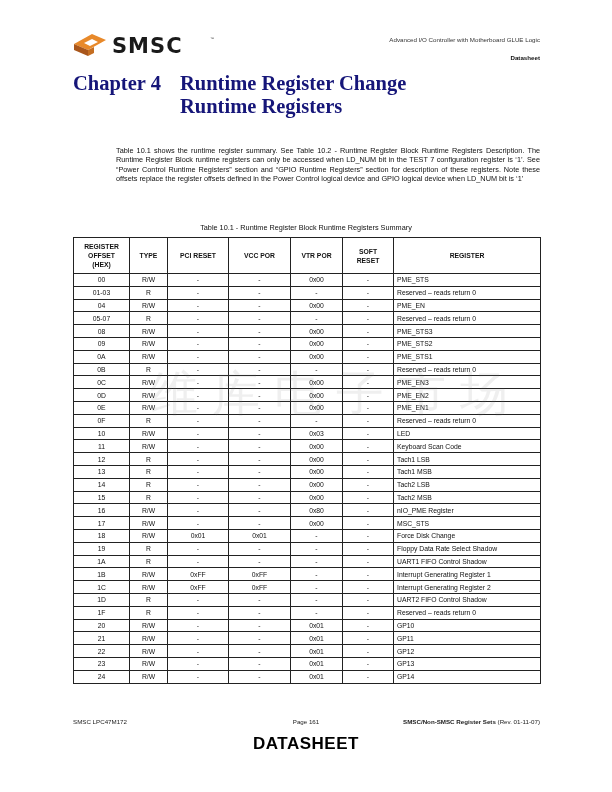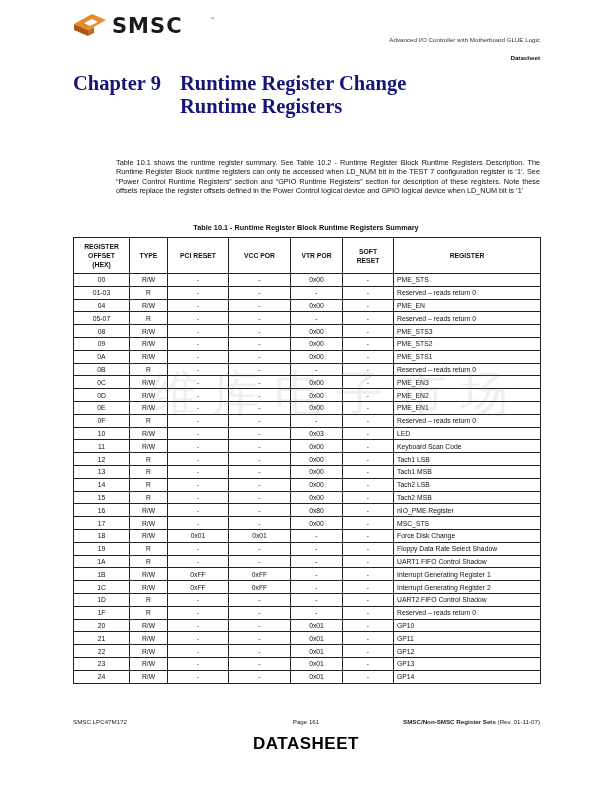--- a/index.html
+++ b/index.html
@@ -1,27 +1,27 @@
 <!DOCTYPE html>
 <html><head>
 <meta charset="utf-8">
 <style>
   html, body { margin: 0; padding: 0; background: #ffffff; }
   body { width: 612px; height: 792px; position: relative; overflow: hidden; font-family: "Liberation Sans", sans-serif; color: #000; }
-  .logo { position: absolute; left: 72px; top: 12px; width: 140px; height: 28px; text-align: center; }
+  .logo { position: absolute; left: 72px; top: 32px; width: 140px; height: 28px; text-align: center; }
   .logo svg { position: absolute; left: 0; top: 0; }
   .logo-text { position: absolute; left: 40px; top: 2px; font-family: "DejaVu Sans", sans-serif; font-weight: bold; font-size: 21px; letter-spacing: 1px; color: #1a1a1a; line-height: 24px; }
   .logo-tm { position: absolute; left: 138px; top: 4px; font-size: 4px; color: #444; }
   .hdr-right { position: absolute; right: 72px; top: 36px; font-size: 6.2px; color: #333; text-align: right; }
   .hdr-right2 { position: absolute; right: 72px; top: 54px; font-size: 6.2px; font-weight: bold; color: #111; text-align: right; }
   .title { position: absolute; left: 73px; top: 72px; font-family: "Liberation Serif", serif; font-weight: bold; font-size: 20.5px; color: #161679; line-height: 23px; }
   .title .ch { position: absolute; left: 0; top: 0; white-space: nowrap; }
   .title .tx { position: absolute; left: 107px; top: 0; width: 300px; }
-  .para { position: absolute; left: 116px; top: 146px; width: 424px; font-size: 7.3px; line-height: 9.4px; text-align: justify; color: #111; margin-top: 12px; }
-  .caption { position: absolute; left: 0; width: 612px; top: 223px; text-align: center; font-size: 7.3px; font-weight: bold; color: #111; }
+  .para { position: absolute; left: 116px; top: 146px; width: 424px; font-size: 7.3px; line-height: 9.4px; text-align: justify; color: #111; }
+  .caption { position: absolute; left: 0; width: 612px; top: 223px; text-align: center; font-size: 7.3px; font-weight: normal; color: #111; }
   table.reg { position: absolute; left: 73px; top: 237px; border-collapse: collapse; table-layout: fixed; width: 467px; font-size: 6.8px; color: #111; }
   table.reg th { border: 1px solid #222; font-weight: bold; text-align: center; padding: 0; height: 35px; line-height: 9px; }
   table.reg td { border: 1px solid #222; text-align: center; padding: 0; height: 11.8px; line-height: 11px; white-space: nowrap; overflow: hidden; }
   table.reg td.reg-name { text-align: left; padding-left: 3px; }
   .watermark { position: absolute; left: 150px; top: 362px; font-family: "DejaVu Serif", serif; font-size: 48px; color: rgba(120,120,120,0.12); letter-spacing: 14px; pointer-events: none; white-space: nowrap; }
   .footer-left { position: absolute; left: 73px; top: 718px; font-size: 6.2px; color: #222; }
   .footer-center { position: absolute; left: 0; width: 612px; top: 718px; text-align: center; font-size: 6.2px; color: #222; }
   .footer-right { position: absolute; right: 72px; top: 718px; font-size: 6.2px; color: #222; }
   .footer-right b { font-weight: bold; }
   .datasheet { position: absolute; left: 0; width: 612px; top: 734px; text-align: center; font-size: 17px; font-weight: bold; color: #000; letter-spacing: 0.5px; }
@@ -36,21 +36,21 @@
     <polygon points="16,18 22,15 22,21 16,24" fill="#c46e22"></polygon>
     <polygon points="12,11 20,7 26,10 18,14" fill="#ffffff"></polygon>
   </svg>
   <span class="logo-text">SMSC</span>
   <span class="logo-tm">™</span>
 </div>
 <div class="hdr-right">Advanced I/O Controller with Motherboard GLUE Logic</div>
 <div class="hdr-right2">Datasheet</div>
 
 <div class="title">
-  <span class="ch">Chapter 9</span>
+  <span class="ch">Chapter 4</span>
   <span class="tx">Runtime Register Change Runtime Registers</span>
 </div>
 
 <div class="para">Table 10.1 shows the runtime register summary.  See Table 10.2 - Runtime Register Block Runtime Registers Description.  The Runtime Register Block runtime registers can only be accessed when LD_NUM bit in the TEST 7 configuration register is ‘1’. See “Power Control Runtime Registers” section and “GPIO Runtime Registers” section for description of these registers.  Note these offsets replace the register offsets defined in the Power Control logical device and GPIO logical device when LD_NUM bit is ‘1’</div>
 
 <div class="caption">Table 10.1 - Runtime Register Block Runtime Registers Summary</div>
 
 <table class="reg">
   <colgroup>
     <col style="width:56px">

